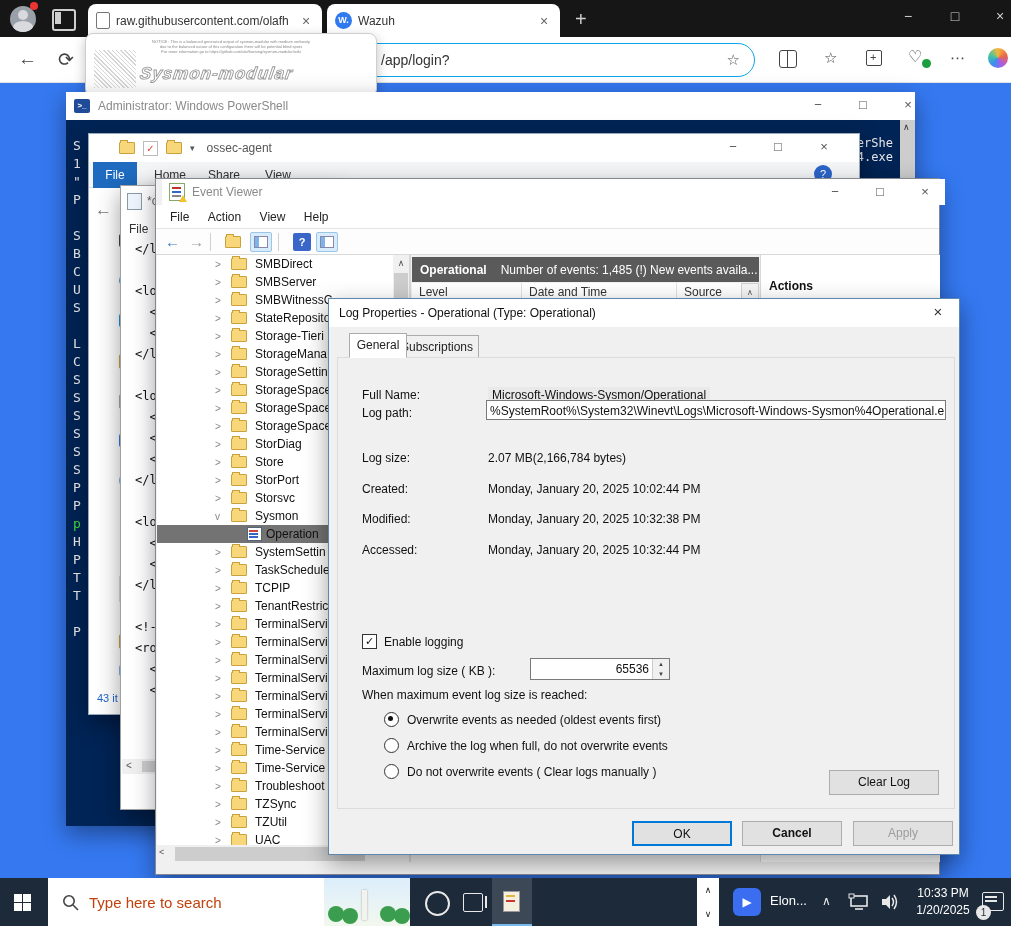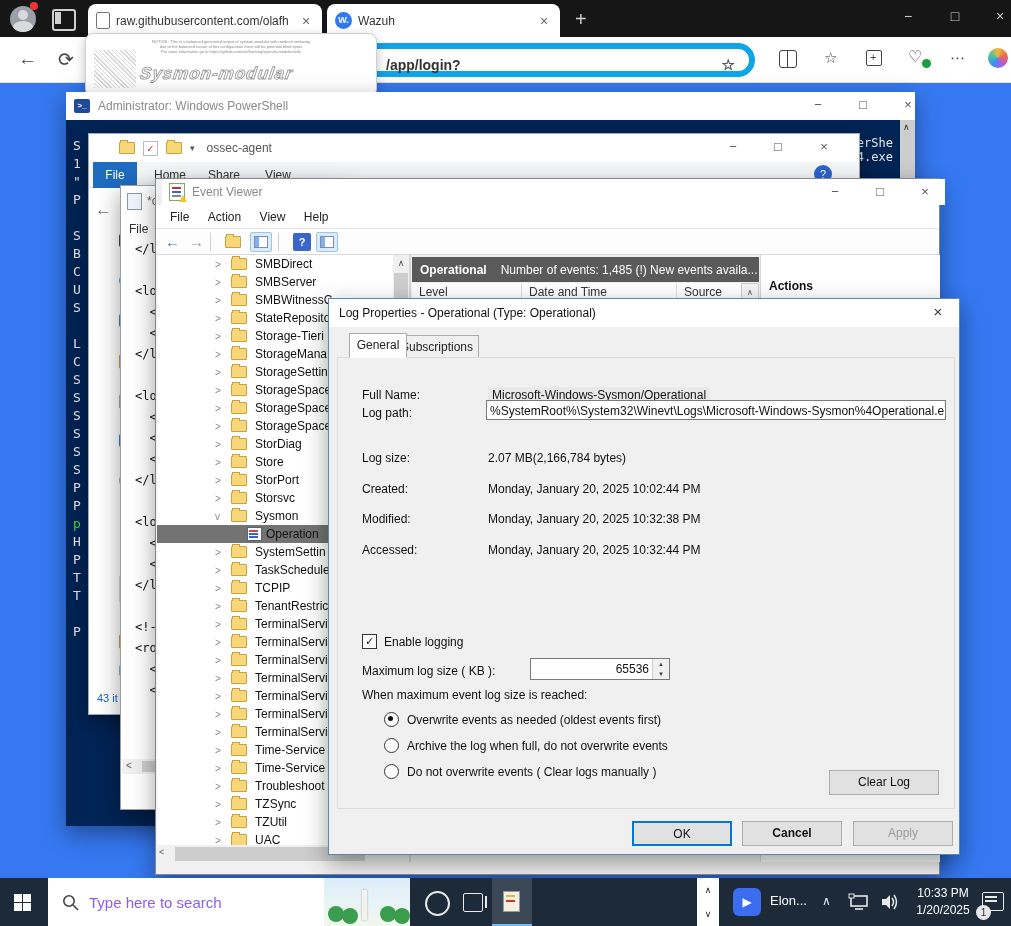--- a/index.html
+++ b/index.html
@@ -19,21 +19,21 @@
   .tab1{left:88px;width:234px;}
   .tab2{left:327px;width:233px;}
   .tab-title{font-size:12px;color:#333;white-space:nowrap;overflow:hidden;flex:1;margin:0 6px;}
   .tab-x{color:#666;font-size:14px;width:16px;text-align:center;}
   .doc-ico{width:12px;height:15px;border:1.5px solid #777;border-radius:2px;background:#fff;position:relative;}
   .w-ico{width:17px;height:17px;border-radius:50%;background:#2f7af0;color:#fff;font-size:9px;font-weight:bold;text-align:center;line-height:17px;}
   .newtab{position:absolute;left:575px;top:8px;color:#cfcfcf;font-size:20px;}
   .winctl{position:absolute;top:8px;color:#cfcfcf;font-size:14px;width:30px;text-align:center;}
   .toolbar{position:absolute;left:0;top:37px;width:1011px;height:46px;background:#fff;z-index:1;border-bottom:1px solid #e3e3e3;box-sizing:border-box;}
   .navbtn{position:absolute;top:11px;color:#444;font-size:19px;}
-  .addrbar{position:absolute;left:92px;top:6px;width:663px;height:34px;border:6px solid #0ea5e9;border-radius:17px;background:#fff;box-sizing:border-box;font-weight:bold;}
+  .addrbar{position:absolute;left:92px;top:6px;width:663px;height:34px;border:1px solid #0ea5e9;border-radius:17px;background:#fff;box-sizing:border-box;}
   .addrtext{position:absolute;left:288px;top:8px;font-size:14px;color:#333;}
   .addr-star{position:absolute;right:14px;top:7px;color:#555;font-size:15px;}
   .tbico{position:absolute;top:12px;color:#444;font-size:15px;}
   .splitico{position:absolute;left:779px;top:13px;width:16px;height:16px;border:1.7px solid #444;border-radius:3px;}
   .splitico:before{content:"";position:absolute;left:6.5px;top:0;width:1.7px;height:16px;background:#444;}
   .collico{position:absolute;left:866px;top:13px;width:14px;height:14px;border:1.7px solid #444;border-radius:2px;}
   .collico:before{content:"+";position:absolute;left:3px;top:0px;color:#444;font-size:11px;}
   .essico{position:absolute;left:908px;top:10px;font-size:16px;color:#444;}
   .essdot{position:absolute;left:922px;top:22px;width:9px;height:9px;border-radius:50%;background:#1a9e3f;}
   .copilot{position:absolute;left:988px;top:11px;width:20px;height:20px;border-radius:50%;background:conic-gradient(#f6b73c,#e8684a,#b05be0,#3c8df6,#45c4a0,#f6b73c);}
@@ -155,21 +155,21 @@
   .btn{position:absolute;height:25px;background:#e1e1e1;border:1px solid #adadad;font-size:12px;color:#111;text-align:center;line-height:23px;box-sizing:border-box;}
   .btn.default{border:2px solid #0078d7;}
   .btn.disabled{color:#9c9c9c;}
 
   
   .taskbar{position:absolute;left:0;top:878px;width:1011px;height:48px;background:#1c2a3a;z-index:10;}
   .startbtn{position:absolute;left:14px;top:16px;width:17px;height:17px;}
   .startbtn div{position:absolute;width:8px;height:8px;background:#fff;}
   .searchbox{position:absolute;left:48px;top:0;width:362px;height:48px;background:#fff;display:flex;align-items:center;}
   .s-ico{margin:0 10px 0 14px;}
-  .s-text{font-size:15px;color:#8b5cf6;}
+  .s-text{font-size:15px;color:#c2410c;}
   .s-img{position:absolute;right:0;top:0;width:86px;height:48px;background:linear-gradient(#dceefc,#f3f8ee);overflow:hidden;}
   .s-tree{position:absolute;bottom:4px;width:16px;height:16px;border-radius:50%;background:#3a9e4e;}
   .s-mon{position:absolute;left:38px;bottom:6px;width:5px;height:30px;background:#f2f2ee;box-shadow:0 0 2px #999;}
   .tb-circle{position:absolute;left:425px;top:13px;width:21px;height:21px;border:2px solid #e8e8e8;border-radius:50%;}
   .taskview{position:absolute;left:463px;top:15px;width:18px;height:17px;border:1.6px solid #e8e8e8;border-radius:2px;}
   .taskview:before{content:"";position:absolute;right:-5px;top:2px;width:2px;height:12px;background:#e8e8e8;}
   .tb-ev{position:absolute;left:492px;top:0;width:40px;height:48px;background:rgba(255,255,255,.14);border-bottom:2px solid #76b9ed;box-sizing:border-box;}
   .tb-ev-ico{position:absolute;left:11px;top:13px;width:15px;height:19px;background:#f5f0e0;border:1px solid #999;}
   .tb-ev-ico:before{content:"";position:absolute;left:2px;top:3px;width:9px;height:2px;background:#e2b83a;box-shadow:0 5px 0 #c33;}
   .tb-scroll{position:absolute;left:697px;top:0;width:22px;height:48px;background:#fff;font-size:9px;color:#222;text-align:center;}

